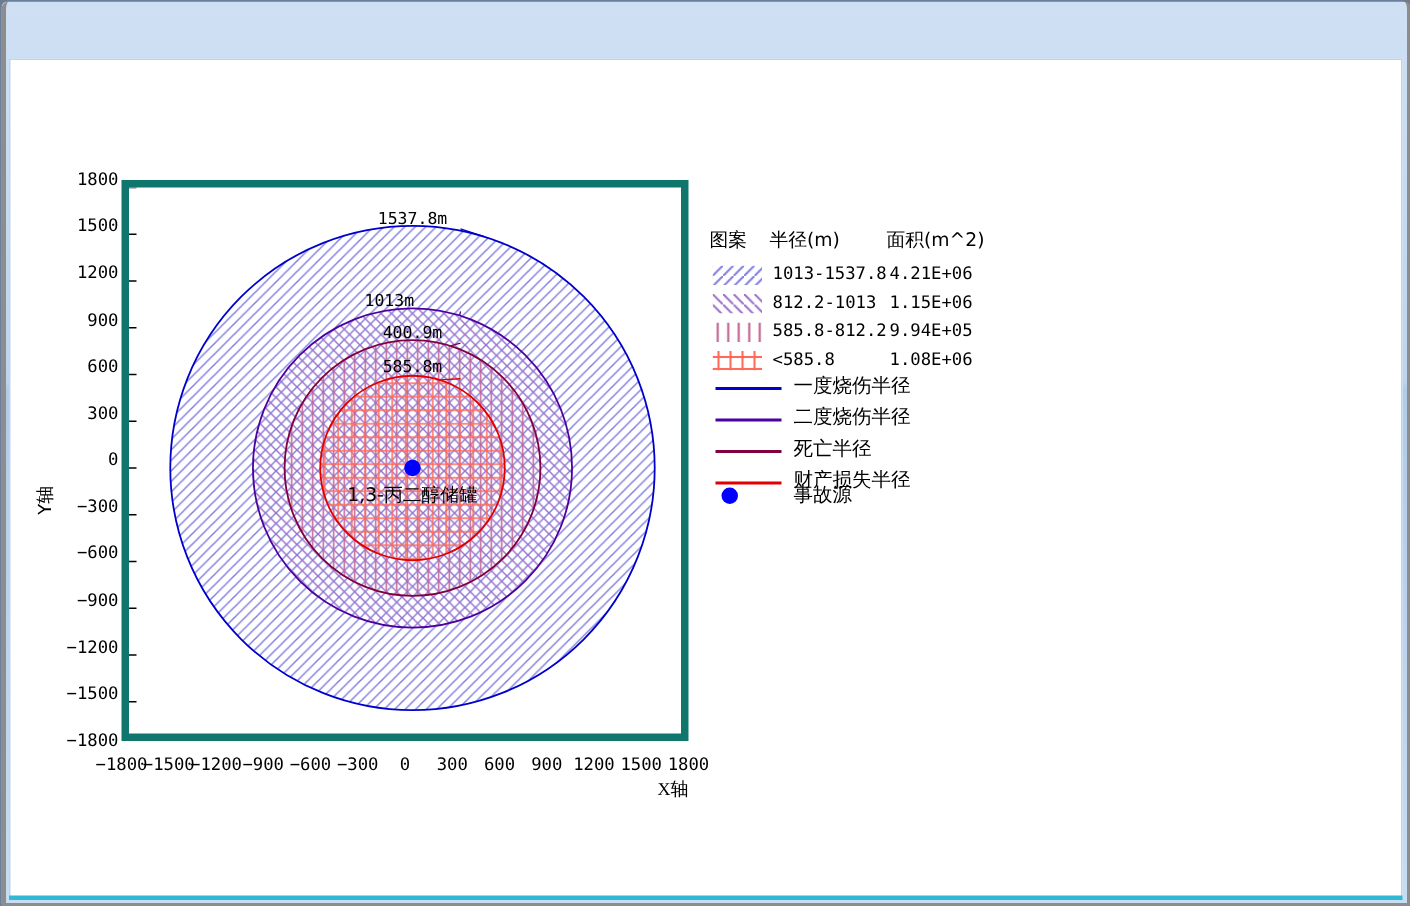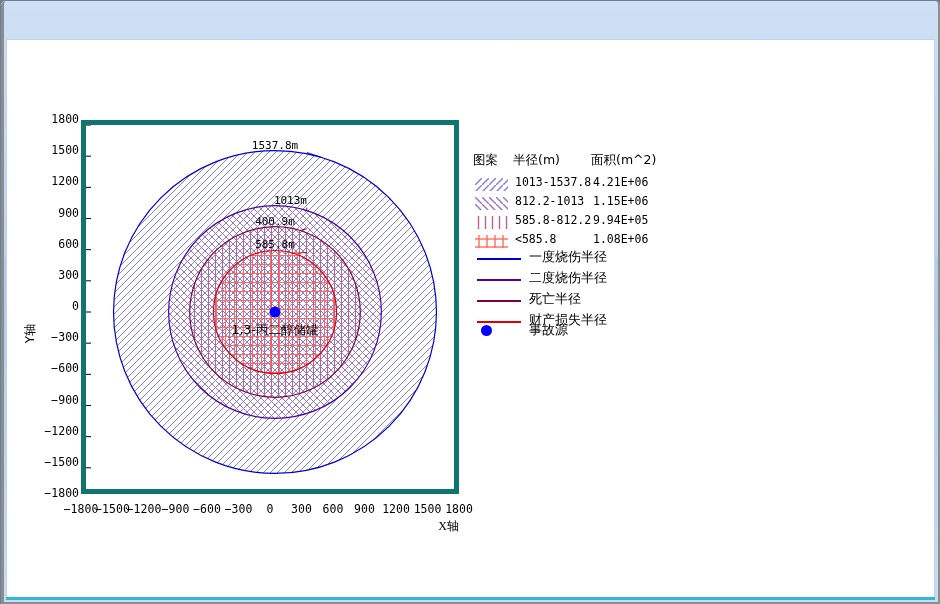--- a/index.html
+++ b/index.html
@@ -291,21 +291,21 @@
             <line x1="283.5" y1="374" x2="283.5" y2="369" stroke="#000" stroke-width="1"></line>
             <line x1="315" y1="374" x2="315" y2="369" stroke="#000" stroke-width="1"></line>
             <line x1="346.5" y1="374" x2="346.5" y2="369" stroke="#000" stroke-width="1"></line>
             <line x1="378" y1="374" x2="378" y2="369" stroke="#000" stroke-width="1"></line>
             <line x1="236.71735224939985" y1="32.74277243737754" x2="221" y2="27.531000000000006" stroke="#0000cc" stroke-width="0.9"></line>
             <line x1="220.43300678153338" y1="85.38563433415493" x2="221" y2="82.635" stroke="#4b00a0" stroke-width="0.9"></line>
             <line x1="214.2022587442857" y1="105.52794887087919" x2="221" y2="103.719" stroke="#800040" stroke-width="0.9"></line>
             <line x1="207.17715239153233" y1="128.2382078903731" x2="221" y2="127.49100000000001" stroke="#e00000" stroke-width="0.9"></line>
           </svg>
       <div class="circ-label" style="left: 157px; top: 13.531px; width: 64px; text-align: center;">1537.8m</div>
-          <div class="circ-label" style="left: 157px; top: 68.635px; width: 64px; text-align: right;">1013m</div>
+          <div class="circ-label" style="left: 157px; top: 68.635px; width: 64px; text-align: left;">1013m</div>
           <div class="circ-label" style="left: 157px; top: 89.719px; width: 64px; text-align: center;">400.9m</div>
           <div class="circ-label" style="left: 157px; top: 113.491px; width: 64px; text-align: center;">585.8m</div>
           <div id="center-label" style="left: 133px; top: 197px; width: 112px; text-align: center;">1,3-丙二醇储罐</div>
         </div>
 
       <div id="xtick-holder">
           <div class="tick-x" style="width: 56px; left: -28px; top: 4px;">−1800</div>
           <div class="tick-x" style="width: 56px; left: 3.5px; top: 4px;">−1500</div>
           <div class="tick-x" style="width: 56px; left: 35px; top: 4px;">−1200</div>
           <div class="tick-x" style="width: 56px; left: 66.5px; top: 4px;">−900</div>

